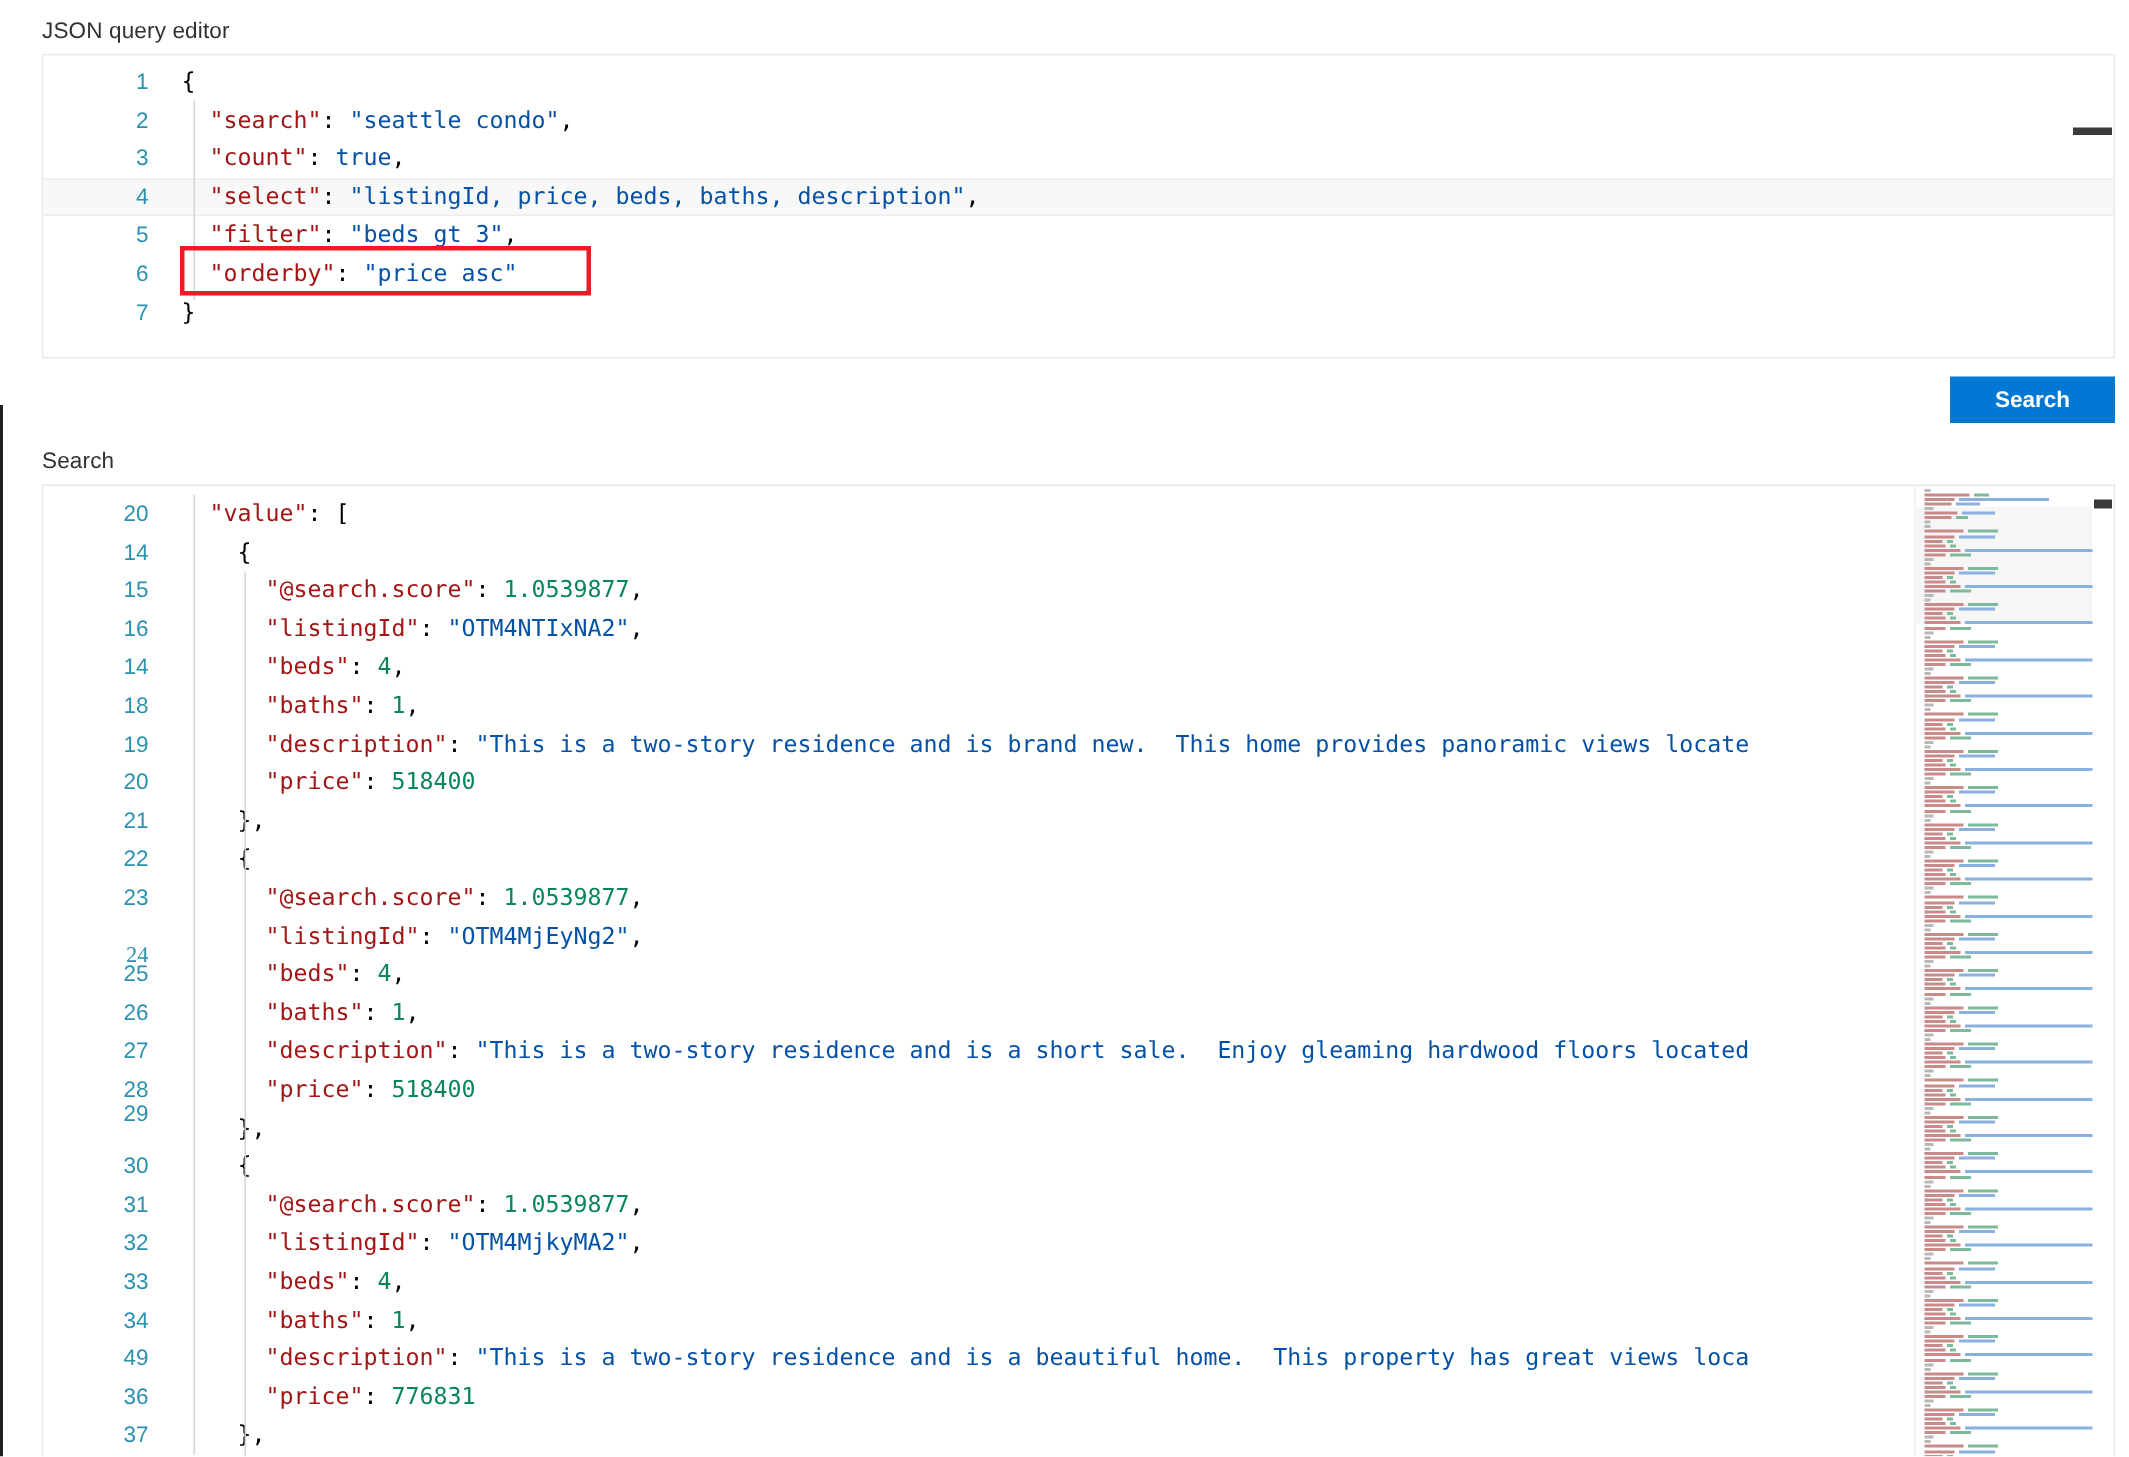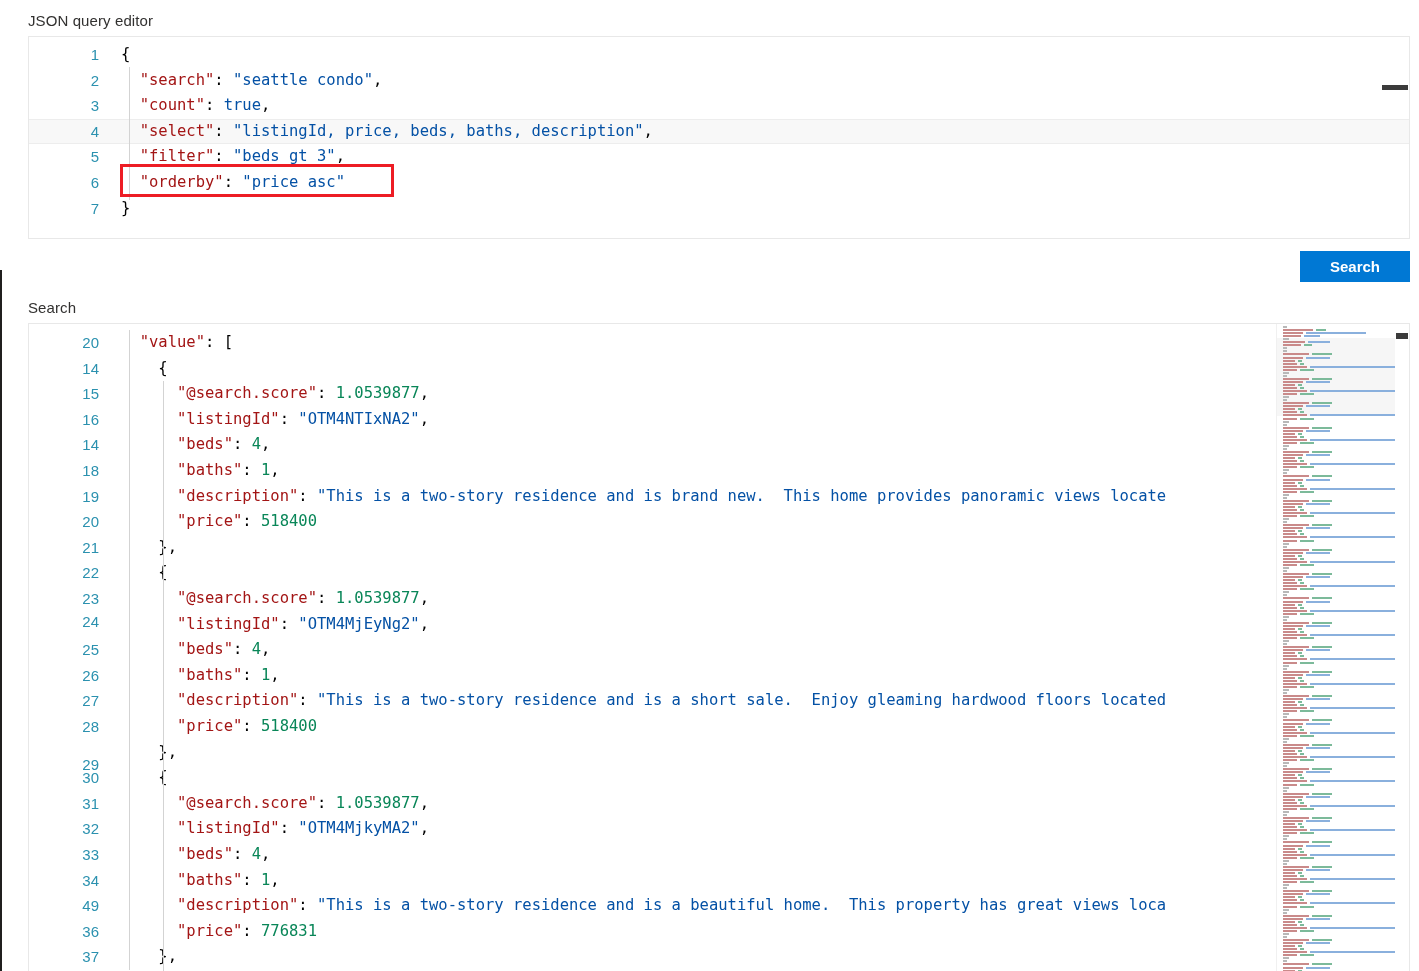--- a/index.html
+++ b/index.html
@@ -263,31 +263,31 @@
         <div class="ln" style="top: 159.6px;">19</div>
         <div class="code" style="top: 159.6px;"><span class="t-punc">      </span><span class="t-key">"description"</span><span class="t-punc">: </span><span class="t-str">"This is a two-story residence and is brand new.  This home provides panoramic views locate</span></div>
         <div class="ln" style="top: 185.2px;">20</div>
         <div class="code" style="top: 185.2px;"><span class="t-punc">      </span><span class="t-key">"price"</span><span class="t-punc">: </span><span class="t-num">518400</span></div>
         <div class="ln" style="top: 210.8px;">21</div>
         <div class="code" style="top: 210.8px;"><span class="t-punc">    </span><span class="t-punc">},</span></div>
         <div class="ln" style="top: 236.4px;">22</div>
         <div class="code" style="top: 236.4px;"><span class="t-punc">    </span><span class="t-punc">{</span></div>
         <div class="ln" style="top: 262px;">23</div>
         <div class="code" style="top: 262px;"><span class="t-punc">      </span><span class="t-key">"@search.score"</span><span class="t-punc">: </span><span class="t-num">1.0539877</span><span class="t-punc">,</span></div>
-        <div class="ln" style="top: 285px;">24</div>
+        <div class="ln" style="top: 301px; font-family: Liberation Serif, serif;">24</div>
         <div class="code" style="top: 287.6px;"><span class="t-punc">      </span><span class="t-key">"listingId"</span><span class="t-punc">: </span><span class="t-str">"OTM4MjEyNg2"</span><span class="t-punc">,</span></div>
         <div class="ln" style="top: 313.2px;">25</div>
         <div class="code" style="top: 313.2px;"><span class="t-punc">      </span><span class="t-key">"beds"</span><span class="t-punc">: </span><span class="t-num">4</span><span class="t-punc">,</span></div>
         <div class="ln" style="top: 338.8px;">26</div>
         <div class="code" style="top: 338.8px;"><span class="t-punc">      </span><span class="t-key">"baths"</span><span class="t-punc">: </span><span class="t-num">1</span><span class="t-punc">,</span></div>
         <div class="ln" style="top: 364.4px;">27</div>
         <div class="code" style="top: 364.4px;"><span class="t-punc">      </span><span class="t-key">"description"</span><span class="t-punc">: </span><span class="t-str">"This is a two-story residence and is a short sale.  Enjoy gleaming hardwood floors located</span></div>
         <div class="ln" style="top: 390px;">28</div>
         <div class="code" style="top: 390px;"><span class="t-punc">      </span><span class="t-key">"price"</span><span class="t-punc">: </span><span class="t-num">518400</span></div>
-        <div class="ln" style="top: 428px;">29</div>
+        <div class="ln" style="top: 406px;">29</div>
         <div class="code" style="top: 415.6px;"><span class="t-punc">    </span><span class="t-punc">},</span></div>
         <div class="ln" style="top: 441.2px;">30</div>
         <div class="code" style="top: 441.2px;"><span class="t-punc">    </span><span class="t-punc">{</span></div>
         <div class="ln" style="top: 466.8px;">31</div>
         <div class="code" style="top: 466.8px;"><span class="t-punc">      </span><span class="t-key">"@search.score"</span><span class="t-punc">: </span><span class="t-num">1.0539877</span><span class="t-punc">,</span></div>
         <div class="ln" style="top: 492.4px;">32</div>
         <div class="code" style="top: 492.4px;"><span class="t-punc">      </span><span class="t-key">"listingId"</span><span class="t-punc">: </span><span class="t-str">"OTM4MjkyMA2"</span><span class="t-punc">,</span></div>
         <div class="ln" style="top: 518px;">33</div>
         <div class="code" style="top: 518px;"><span class="t-punc">      </span><span class="t-key">"beds"</span><span class="t-punc">: </span><span class="t-num">4</span><span class="t-punc">,</span></div>
         <div class="ln" style="top: 543.6px;">34</div>

